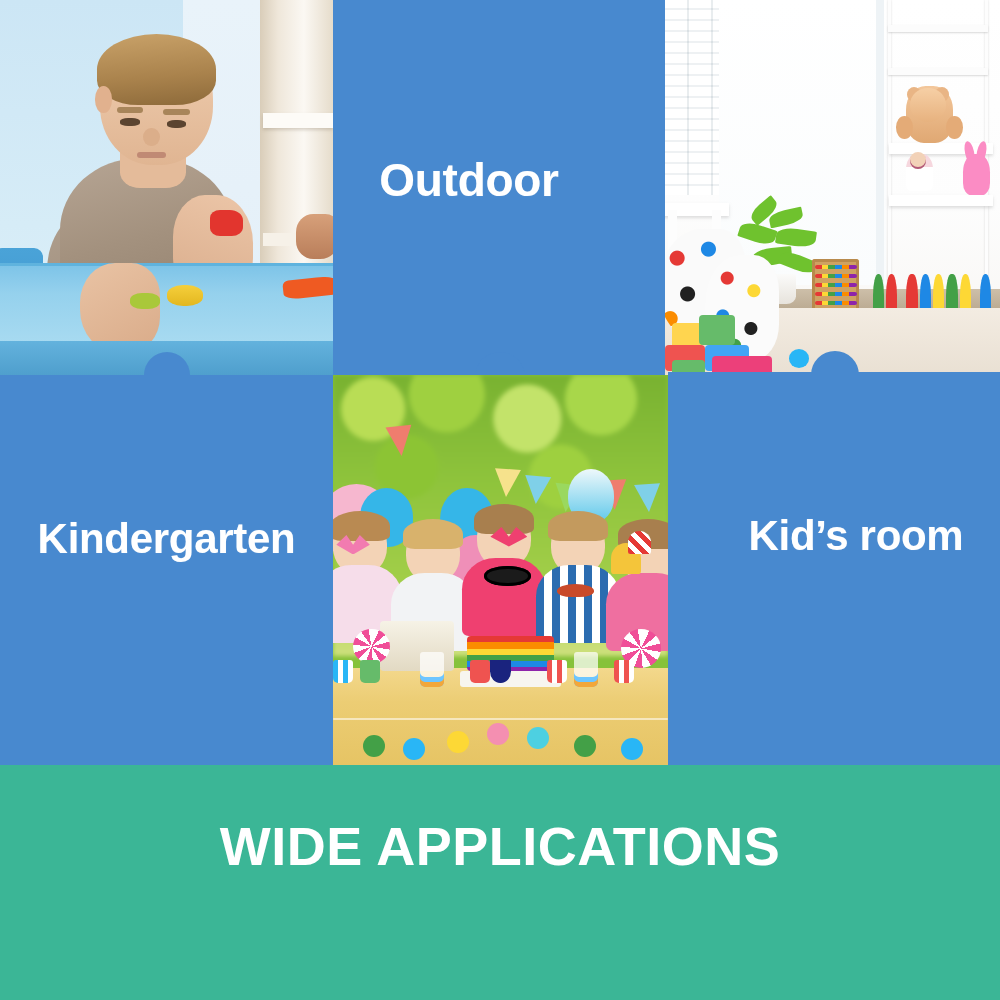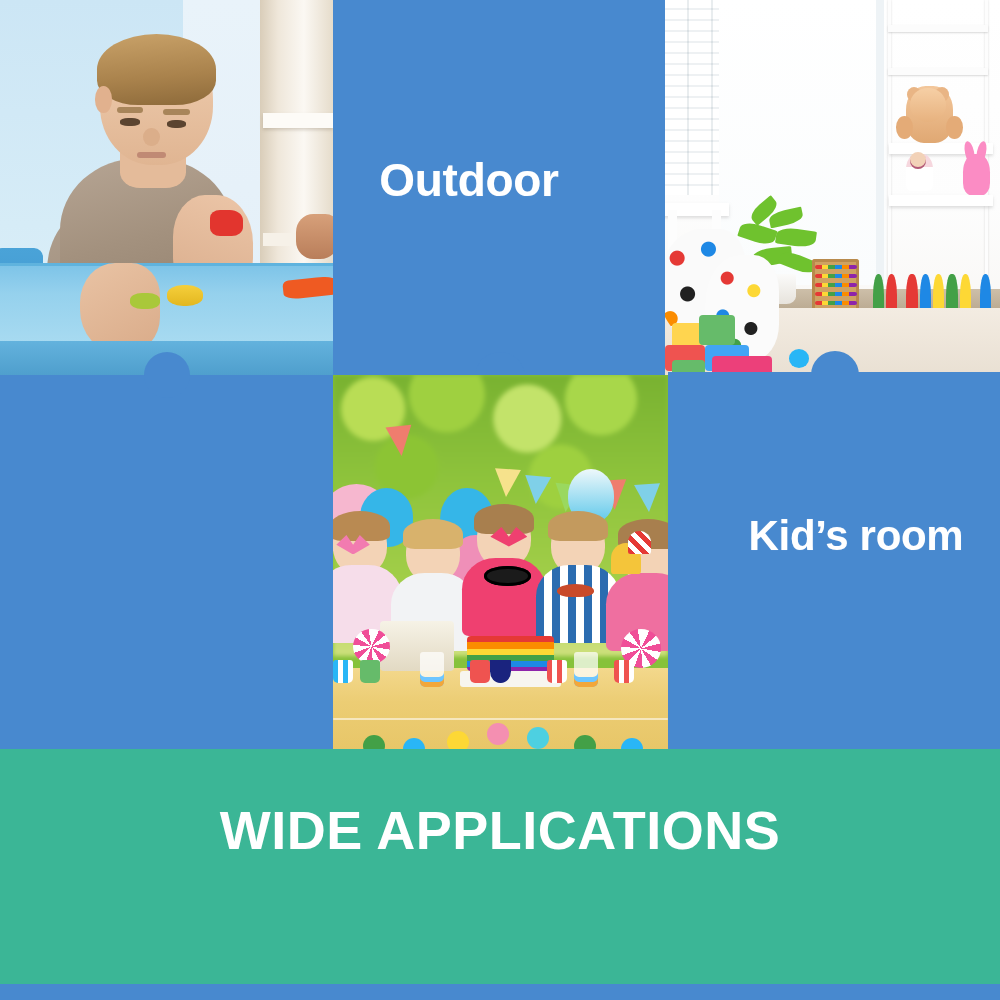--- a/index.html
+++ b/index.html
@@ -205,21 +205,21 @@
   .ph-party .pom { position:absolute; width:22px; height:22px; border-radius:50%; }
   .ph-party .gstr { position:absolute; left:0; top:16%; width:100%; height:2px;
       background:rgba(255,255,255,.55); border-radius:2px; }
   .ph-party .lolli { position:absolute; border-radius:50%;
       background:repeating-conic-gradient(#ffffff 0 25deg,#f04e98 25deg 50deg); }
 
   
   .tab { position:absolute; background:#4889cf; border-radius:50%; }
 
   
-  #banner { position:absolute; left:0; top:749px; width:1000px; height:235px; background:#3bb696; }
+  #banner { position:absolute; left:0; top:765px; width:1000px; height:235px; background:#3bb696; }
   #banner-title { position:absolute; left:0; right:0; top:50px; text-align:center;
       color:#ffffff; font-size:54px; font-weight:bold; letter-spacing:0.5px;
       font-family:"Liberation Sans", sans-serif; }
 </style>
 </head>
 <body>
 
 <div id="stage">
 
   <div class="cell ph-boy" style="left:0;top:0;width:333px;height:375px;">
@@ -328,20 +328,23 @@
     <div class="blk" style="left:12%;top:92%;width:13%;height:7%;background:#42a5f5;"></div>
     <div class="blk" style="left:14%;top:95%;width:18%;height:6%;background:#ec407a;"></div>
     <div class="blk" style="left:2%;top:96%;width:10%;height:5%;background:#66bb6a;"></div>
     <div class="blk" style="left:37%;top:93%;width:6%;height:5%;background:#29b6f6;border-radius:50%;"></div>
   </div>
 
   <div class="tab" style="left:144px;top:352px;width:46px;height:46px;"></div>
   <div class="tab" style="left:475px;top:352px;width:50px;height:50px;"></div>
   <div class="tab" style="left:811px;top:351px;width:48px;height:48px;"></div>
 
+  <div class="cell blue-cell" style="left:0;top:375px;width:333px;height:390px;">
+    <div class="label" style="top:140px;font-size:42px;">Kindergarten</div>
+  </div>
 
   <div class="cell ph-party" style="left:333px;top:375px;width:335px;height:390px;">
     <div class="trees"></div>
     <div class="grass"></div>
 
     <div class="bunt" style="left:16%;top:13%;border-top:30px solid #ef7d6e;transform:rotate(-6deg);"></div>
     <div class="bunt" style="left:48%;top:24%;border-top:28px solid #f6e28c;transform:rotate(4deg);"></div>
     <div class="bunt" style="left:57%;top:26%;border-top:28px solid #7fd0e8;transform:rotate(5deg);"></div>
     <div class="bunt" style="left:66%;top:28%;border-top:28px solid #9ad85f;transform:rotate(6deg);"></div>
     <div class="bunt" style="left:80%;top:27%;border-top:30px solid #ef7d6e;transform:rotate(-3deg);"></div>

